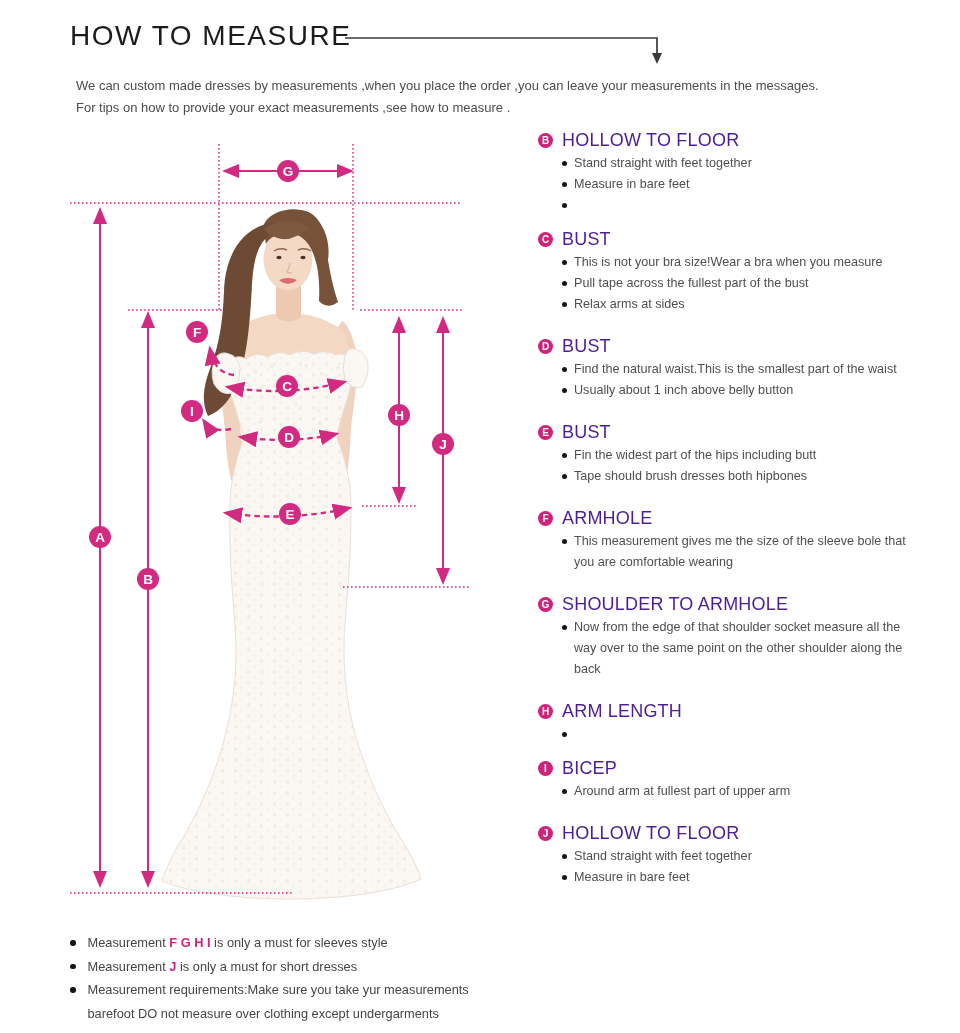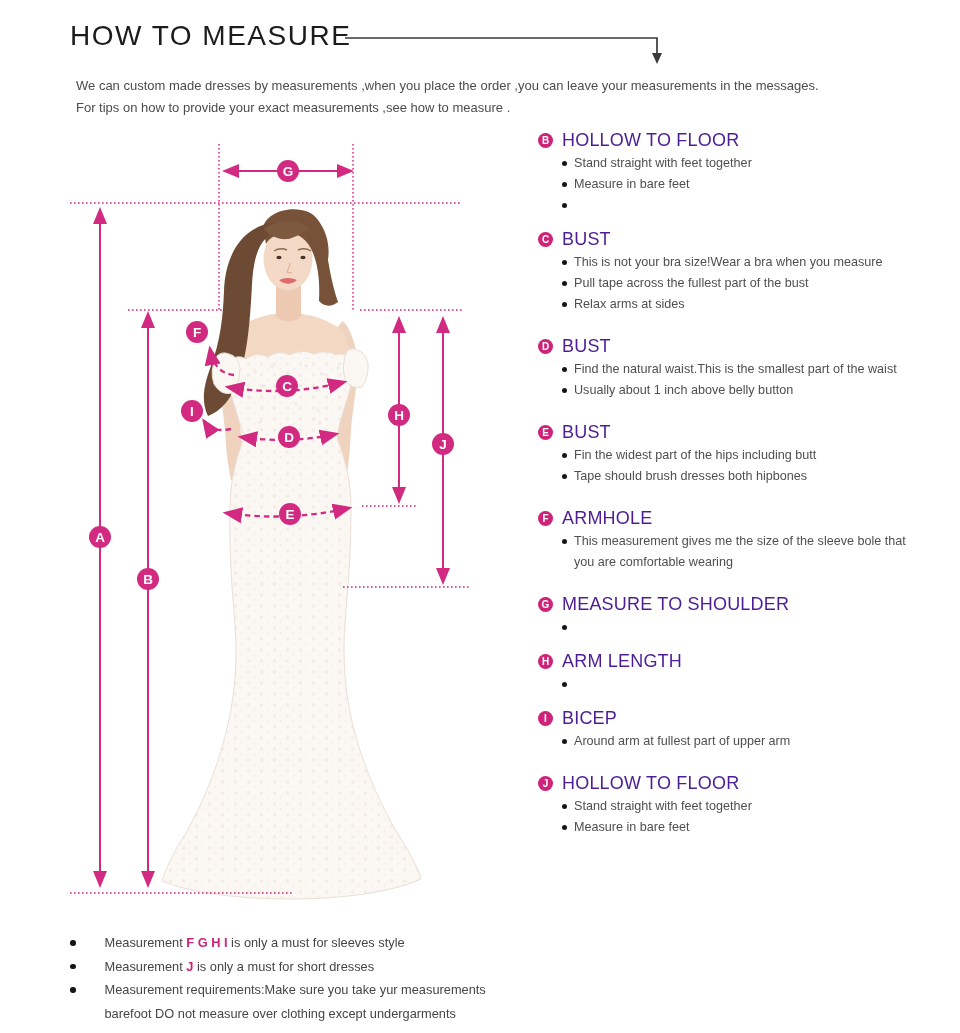--- a/index.html
+++ b/index.html
@@ -21,21 +21,21 @@
   .msection { margin-bottom:21px; }
   .mhead { display:flex; align-items:center; gap:9px; margin-bottom:2px; height:21px; }
   .mcirc { width:15px; height:15px; border-radius:50%; background:var(--accent); color:#fff;
            font-size:10px; font-weight:bold; display:flex; align-items:center; justify-content:center; flex:none; }
   .mtitle { font-size:18px; color:#4c1d95; letter-spacing:.2px; }
   .mbullet { display:flex; gap:7px; padding-left:24px; }
   .bdot { width:5px; height:5px; border-radius:50%; background:#161616; margin-top:8px; flex:none; }
   .btext { font-size:12.6px; color:#4f4f4f; line-height:21px; width:352px; }
 
   .footnotes { position:absolute; left:70px; top:931px; width:460px; }
-  .fnote { display:flex; gap:29px; }
+  .fnote { display:flex; gap:12px; }
   .fdot { width:5.5px; height:5.5px; border-radius:50%; background:#161616; margin-top:9px; flex:none; }
   .ftext { font-size:12.8px; color:#454545; line-height:23.5px; width:430px; }
   .faccent { color:var(--accent); font-weight:bold; }
 
   
   .dotted { stroke:var(--arrow); stroke-width:1.5; stroke-dasharray:1.6 2.4; fill:none; }
   .solidarrow { stroke:var(--arrow); stroke-width:2; fill:none; }
   .dashedarrow { stroke:var(--arrow); stroke-width:2.3; fill:none; stroke-dasharray:5.5 4; }
   .dcirc { fill:var(--arrow); }
   .dlabel { fill:#ffffff; font-family:"Liberation Sans",sans-serif; font-size:13.5px; font-weight:bold; text-anchor:middle; }
@@ -285,24 +285,25 @@
           <span class="mtitle">ARMHOLE</span>
         </div>
         <div class="mbullet">
           <span class="bdot"></span>
           <span class="btext">This measurement gives me the size of the sleeve bole that you are comfortable wearing</span>
         </div>
       </div>
       <div class="msection">
         <div class="mhead">
           <span class="mcirc">G</span>
-          <span class="mtitle">MEASURE TO SHOULDER</span>
-        </div>
-        <div class="mbullet">
-          <span class="bdot"></span>
+          <span class="mtitle">SHOULDER TO ARMHOLE</span>
+        </div>
+        <div class="mbullet">
+          <span class="bdot"></span>
+          <span class="btext">Now from the edge of that shoulder socket measure all the way over to the same point on the other shoulder along the back</span>
         </div>
       </div>
       <div class="msection">
         <div class="mhead">
           <span class="mcirc">H</span>
           <span class="mtitle">ARM LENGTH</span>
         </div>
         <div class="mbullet">
           <span class="bdot"></span>
         </div>

